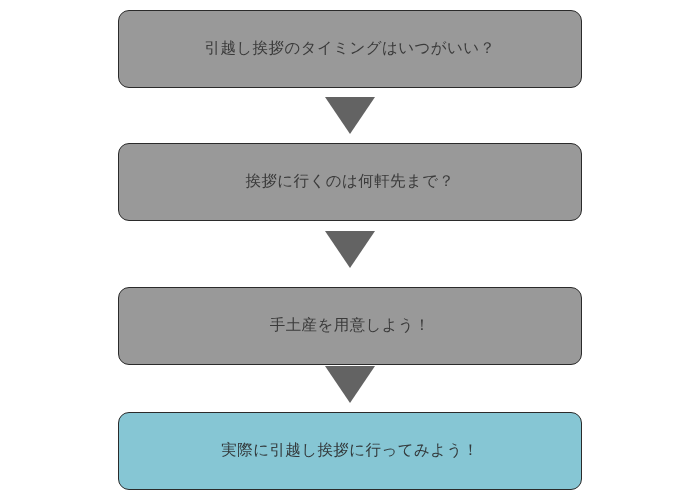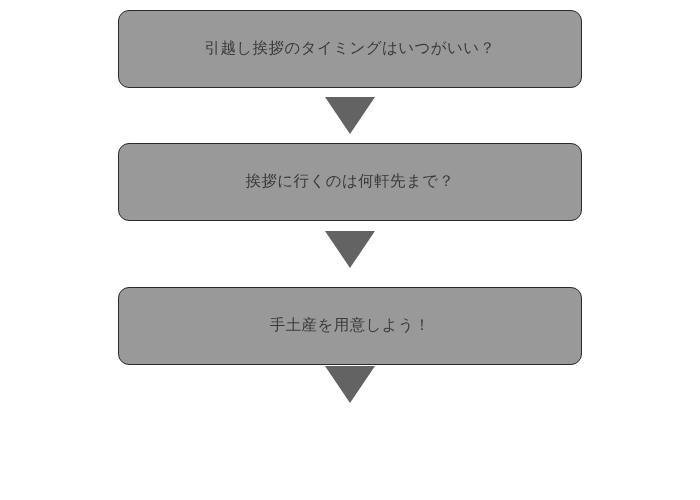--- a/index.html
+++ b/index.html
@@ -95,14 +95,17 @@
   <div class="node gray node-3">
     <span class="node-label">手土産を用意しよう！</span>
   </div>
 
   <div class="connector connector-3">
     <svg width="50" height="37" viewBox="0 0 50 37" xmlns="http://www.w3.org/2000/svg">
       <polygon points="0,0 50,0 25,37" fill="#636363"></polygon>
     </svg>
   </div>
 
+  <div class="node teal node-4">
+    <span class="node-label">実際に引越し挨拶に行ってみよう！</span>
+  </div>
 
 </div>
 
 </body></html>

